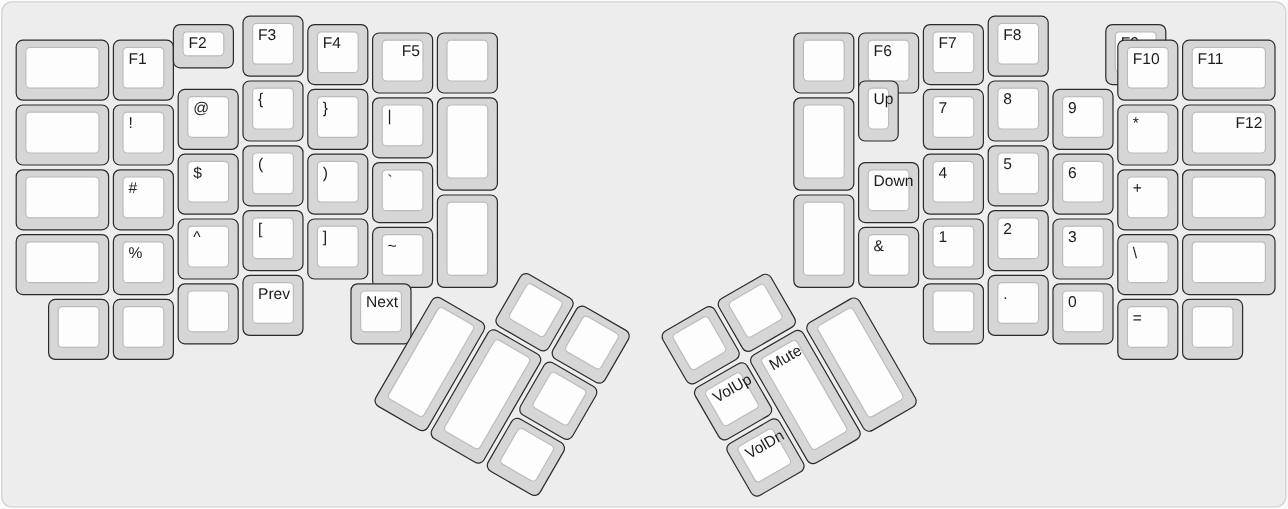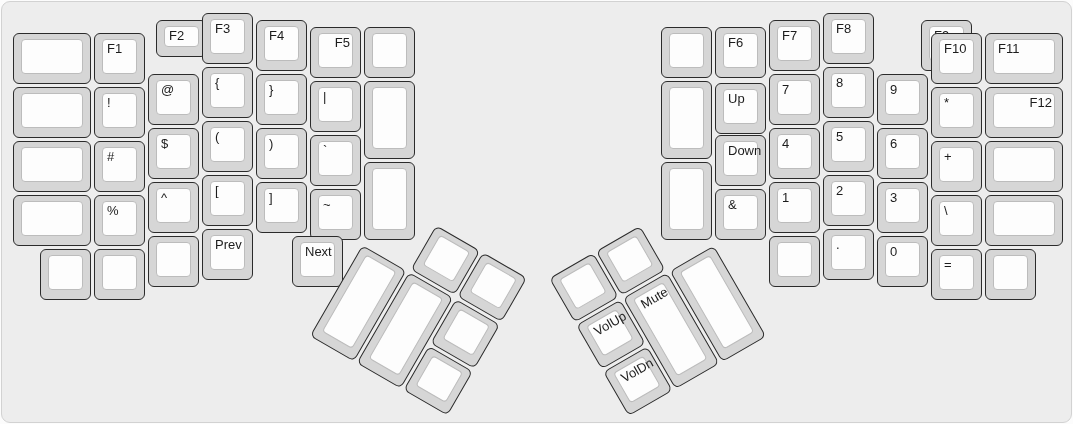--- a/index.html
+++ b/index.html
@@ -37,21 +37,21 @@
       <div class="key" style="left: 1px; top: 21.25px; width: 78px; height: 51px;">
         <div class="keytop">
           <div class="keylabel"></div>
         </div>
       </div>
       <div class="key" style="left: 82px; top: 21.25px; width: 51px; height: 51px;">
         <div class="keytop">
           <div class="keylabel">F1</div>
         </div>
       </div>
-      <div class="key" style="left: 144px; top: 7.75px; width: 51px; height: 37px;">
+      <div class="key" style="left: 132px; top: 7.75px; width: 51px; height: 37px;">
         <div class="keytop">
           <div class="keylabel">F2</div>
         </div>
       </div>
       <div class="key" style="left: 190px; top: 1px; width: 51px; height: 51px;">
         <div class="keytop">
           <div class="keylabel">F3</div>
         </div>
       </div>
       <div class="key" style="left: 244px; top: 7.75px; width: 51px; height: 51px;">
@@ -229,21 +229,21 @@
       <div class="key" style="left: 325px; top: 21.25px; width: 78px; height: 51px;">
         <div class="keytop">
           <div class="keylabel">F11</div>
         </div>
       </div>
       <div class="key" style="left: 1px; top: 68.5px; width: 51px; height: 78px;">
         <div class="keytop">
           <div class="keylabel"></div>
         </div>
       </div>
-      <div class="key" style="left: 55px; top: 71px; width: 51px; height: 51px;">
+      <div class="key" style="left: 55px; top: 55px; width: 34px; height: 51px;">
         <div class="keytop">
           <div class="keylabel">Up</div>
         </div>
       </div>
       <div class="key" style="left: 109px; top: 61.75px; width: 51px; height: 51px;">
         <div class="keytop">
           <div class="keylabel">7</div>
         </div>
       </div>
       <div class="key" style="left: 163px; top: 55px; width: 51px; height: 51px;">

